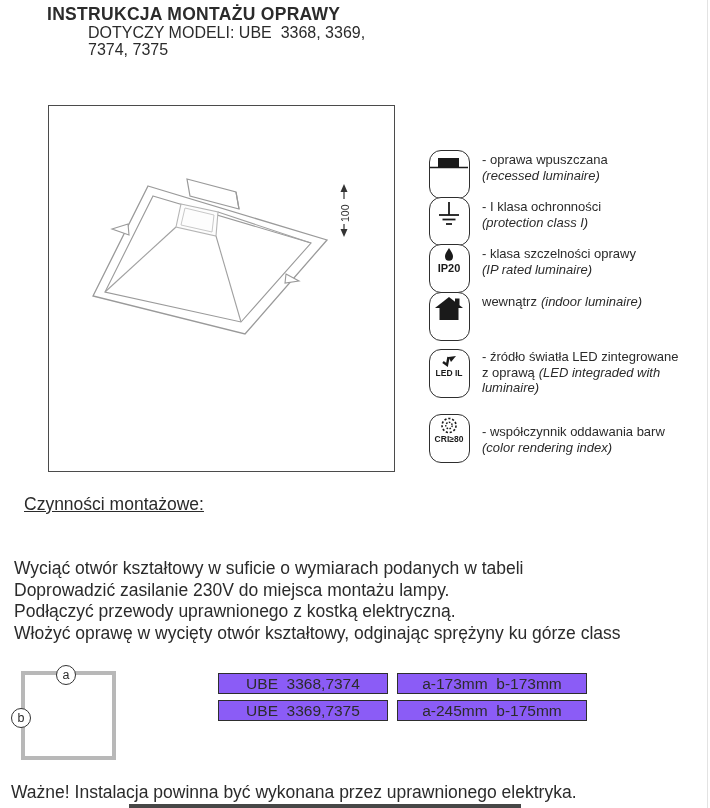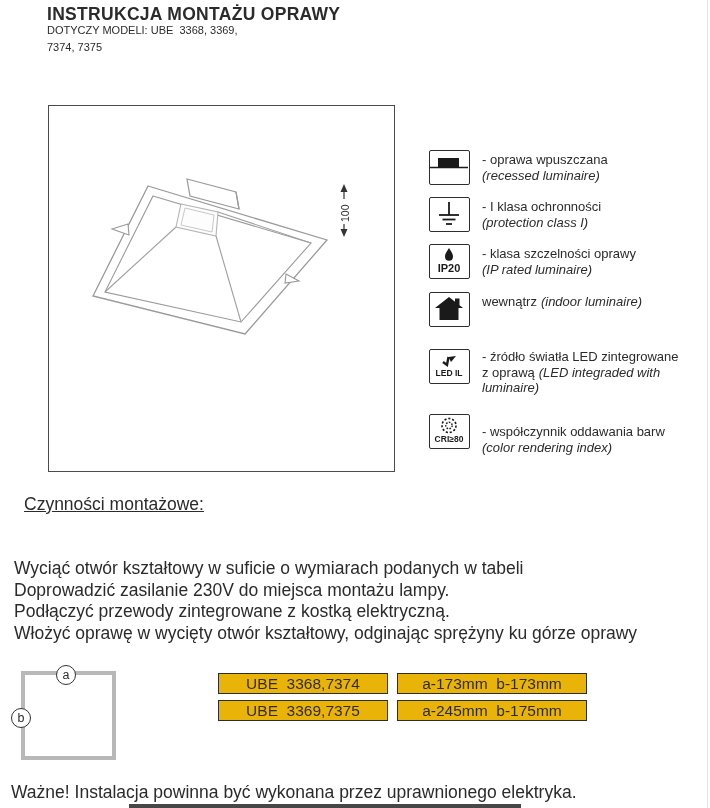--- a/index.html
+++ b/index.html
@@ -3,33 +3,33 @@
 <meta charset="utf-8">
 <style>
   html,body{margin:0;padding:0;background:#fff;}
   .page{
     position:relative;width:710px;height:808px;background:#ffffff;overflow:hidden;
     font-family:"Liberation Sans","DejaVu Sans",sans-serif;color:#2b2b2b;padding-left:45px;
   }
   .abs{position:absolute;}
   .pre{white-space:pre;}
   .h1{font-size:17.5px;font-weight:bold;letter-spacing:.3px;}
-  .sub{font-size:11px;}
+  .sub{font-size:16px;margin-left:41px;}
   .body-text{font-size:17.5px;line-height:21.7px;}
   .heading{font-size:17.5px;}
   .footer-text{font-size:17.5px;}
   .legend-icon{
-    position:absolute;left:429px;width:41px;height:35px;
-    border:1.7px solid #2e2e2e;border-radius:2px;background:#fff;box-sizing:border-box;
+    position:absolute;left:429px;width:41px;height:49px;
+    border:1.7px solid #2e2e2e;border-radius:12px;background:#fff;box-sizing:border-box;
   }
   .legend-text{position:absolute;left:482px;width:225px;font-size:13px;line-height:15.5px;}
   .it{font-style:italic;}
   .mix-gap{margin-right:4px;}
   .tbl-cell{
-    position:absolute;height:21px;border:1.5px solid #2e2e2e;background:#eab308;box-sizing:border-box;
+    position:absolute;height:21px;border:1.5px solid #2e2e2e;background:#8b5cf6;box-sizing:border-box;
     display:flex;align-items:center;justify-content:center;font-size:15.5px;white-space:pre;
   }
   .cutout-rect{position:absolute;left:21px;top:671px;width:95px;height:89px;border:4px solid #b8b8b8;box-sizing:border-box;background:#fff;}
   .circle-label{
     position:absolute;width:20px;height:20px;border:1.3px solid #333;border-radius:50%;background:#fff;
     box-sizing:border-box;display:flex;align-items:center;justify-content:center;font-size:12.5px;z-index:3;
   }
   .bottom-cut{position:absolute;left:129px;top:804px;width:392px;height:4px;background:#474747;}
   .page-edge{position:absolute;left:707px;top:0;width:1px;height:808px;background:#e3e3e3;}
   .drawing-box{position:absolute;left:48px;top:105px;width:347px;height:367px;border:1px solid #4b4b4b;box-sizing:border-box;background:#fff;}
@@ -147,22 +147,22 @@
   <div class="legend-text" style="top:424px;">
     <div>- współczynnik oddawania barw</div>
     <div class="it">(color rendering index)</div>
   </div>
 
   <div class="abs heading" style="left:24px;top:494px;text-decoration:underline;">Czynności montażowe:</div>
 
   <div class="abs body-text" style="left:14px;top:558px;width:690px;">
     <div>Wyciąć otwór kształtowy w suficie o wymiarach podanych w tabeli</div>
     <div>Doprowadzić zasilanie 230V do miejsca montażu lampy.</div>
-    <div>Podłączyć przewody zintegrowane z kostką elektryczną.</div>
-    <div>Włożyć oprawę w wycięty otwór kształtowy, odginając sprężyny ku górze oprawy</div>
+    <div>Podłączyć przewody uprawnionego z kostką elektryczną.</div>
+    <div>Włożyć oprawę w wycięty otwór kształtowy, odginając sprężyny ku górze class</div>
   </div>
 
   <div class="cutout-rect"></div>
   <div class="circle-label" style="left:56px;top:665px;">
     <span>a</span>
   </div>
   <div class="circle-label" style="left:11px;top:708px;">
     <span>b</span>
   </div>
 

